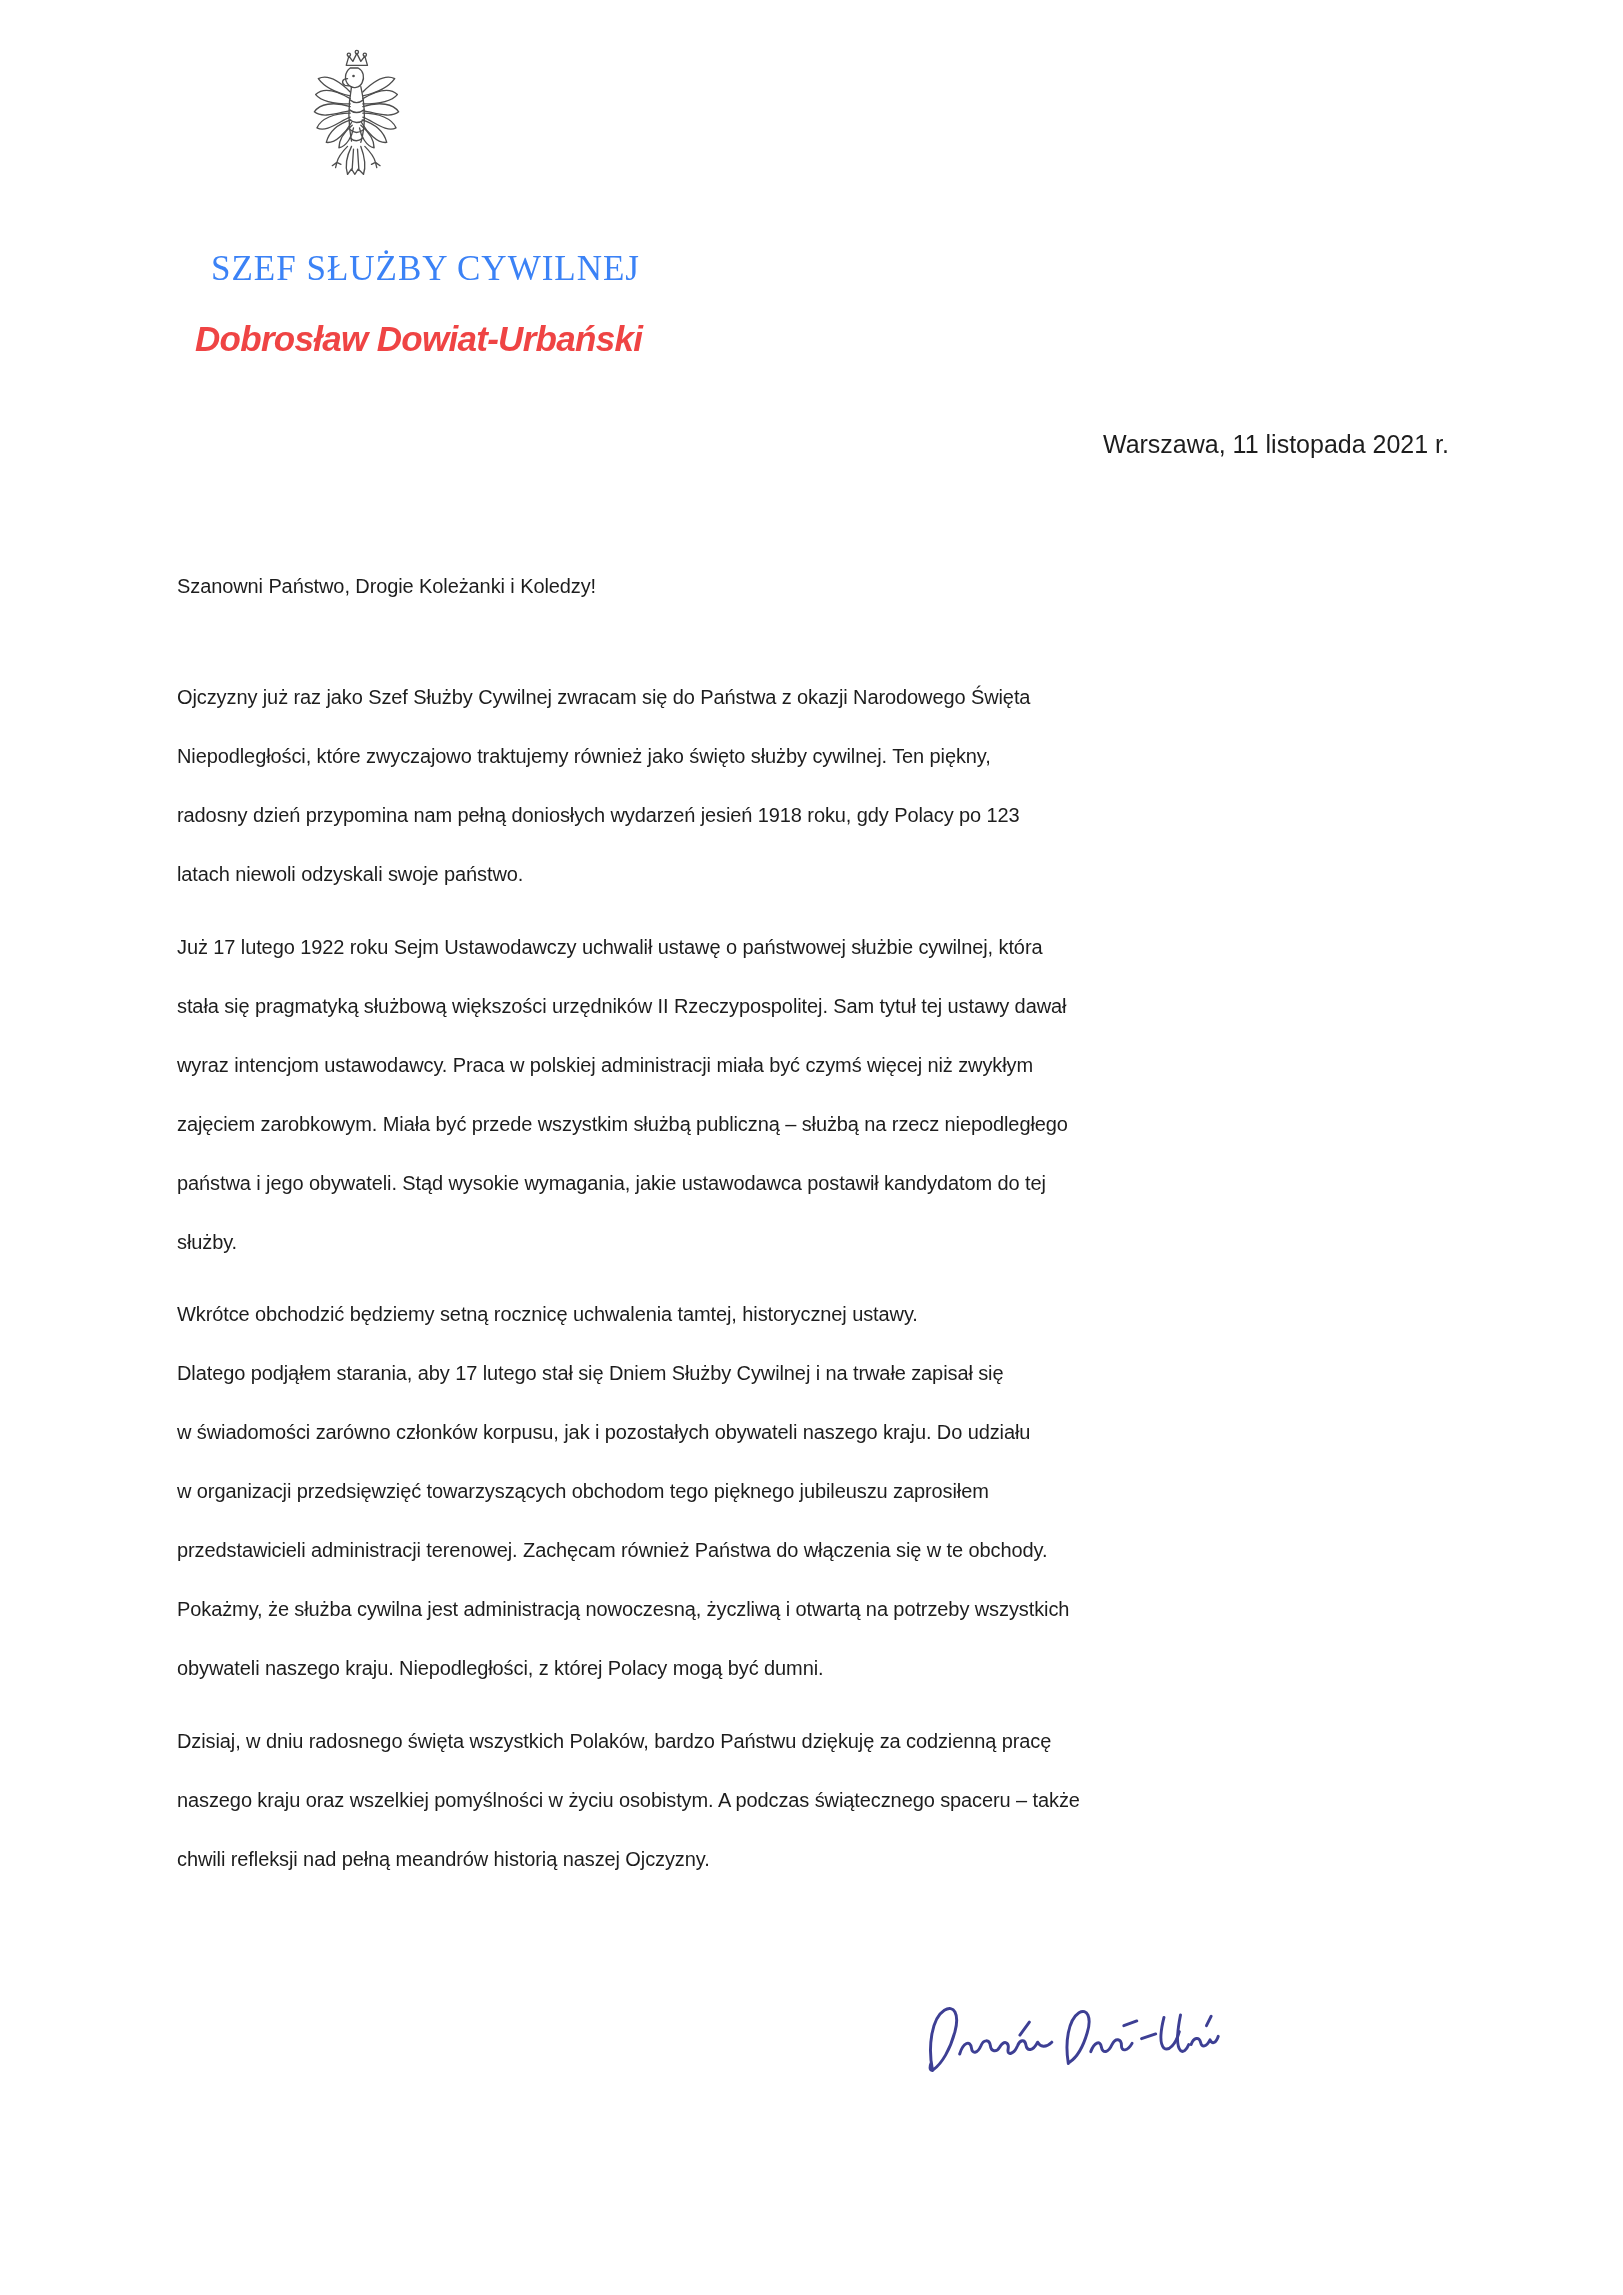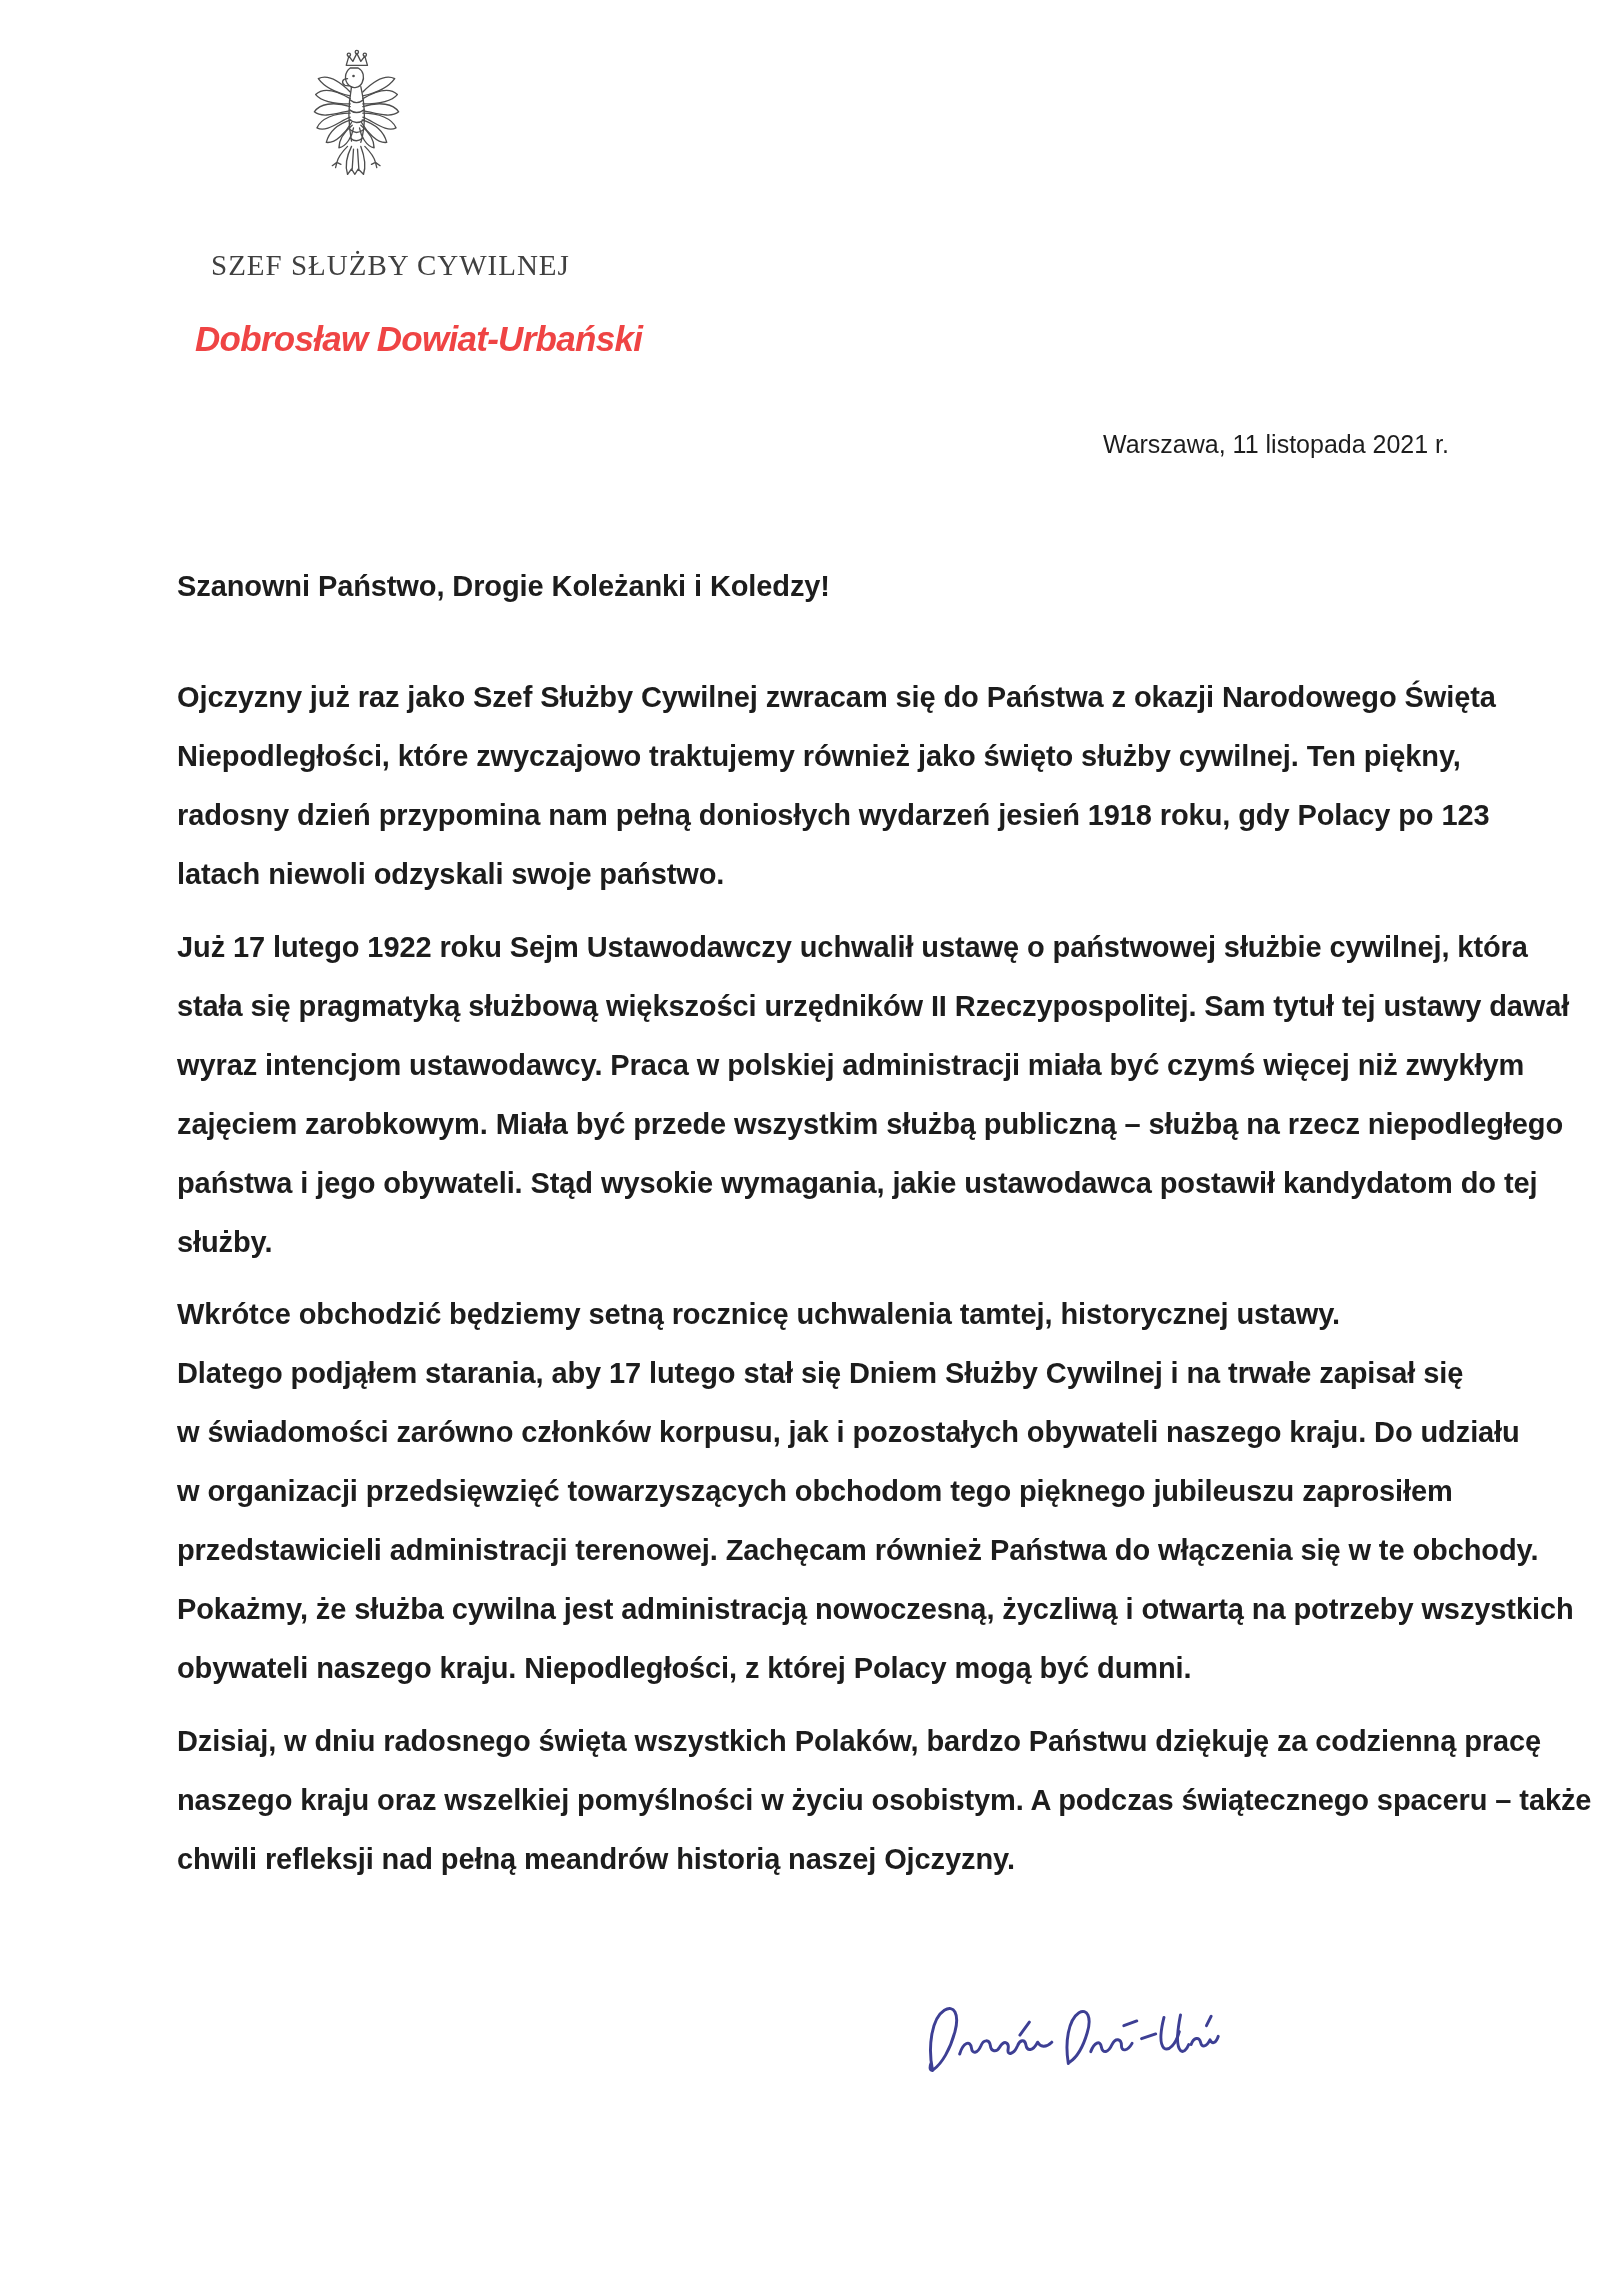--- a/index.html
+++ b/index.html
@@ -18,23 +18,23 @@
     left: 313px;
     top: 48px;
     width: 93px;
     height: 143px;
   }
   .letterhead-title {
     position: absolute;
     left: 211px;
     top: 249px;
     font-family: "Liberation Serif", serif;
-    font-size: 29px;
+    font-size: 35px;
     letter-spacing: 1px;
-    color: #404040;
+    color: #3b82f6;
     white-space: nowrap;
   }
   .letterhead-name {
     position: absolute;
     left: 195px;
     top: 319px;
     font-size: 35px;
     font-style: italic;
     font-weight: bold;
     letter-spacing: -0.7px;
@@ -47,24 +47,23 @@
     right: 174px;
     font-size: 25px;
     line-height: 39px;
     white-space: nowrap;
   }
   .body-text {
     position: absolute;
     left: 177px;
     top: 557px;
     width: 1302px;
-    font-size: 29px;
+    font-size: 20px;
     line-height: 59px;
     letter-spacing: -0.1px;
-    font-weight: bold;
   }
   .greeting { margin-bottom: 52px; }
   .para { margin-bottom: 13.7px; }
   .line { white-space: nowrap; }
   .signature {
     position: absolute;
     left: 916px;
     top: 1982px;
     width: 307px;
     height: 118px;

